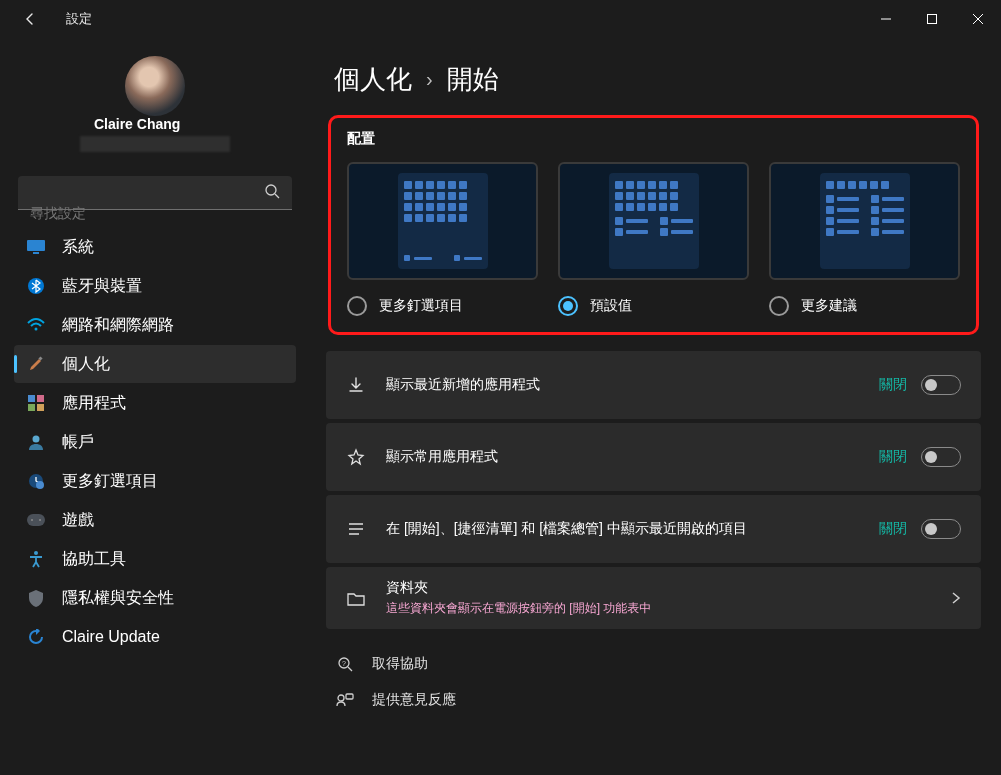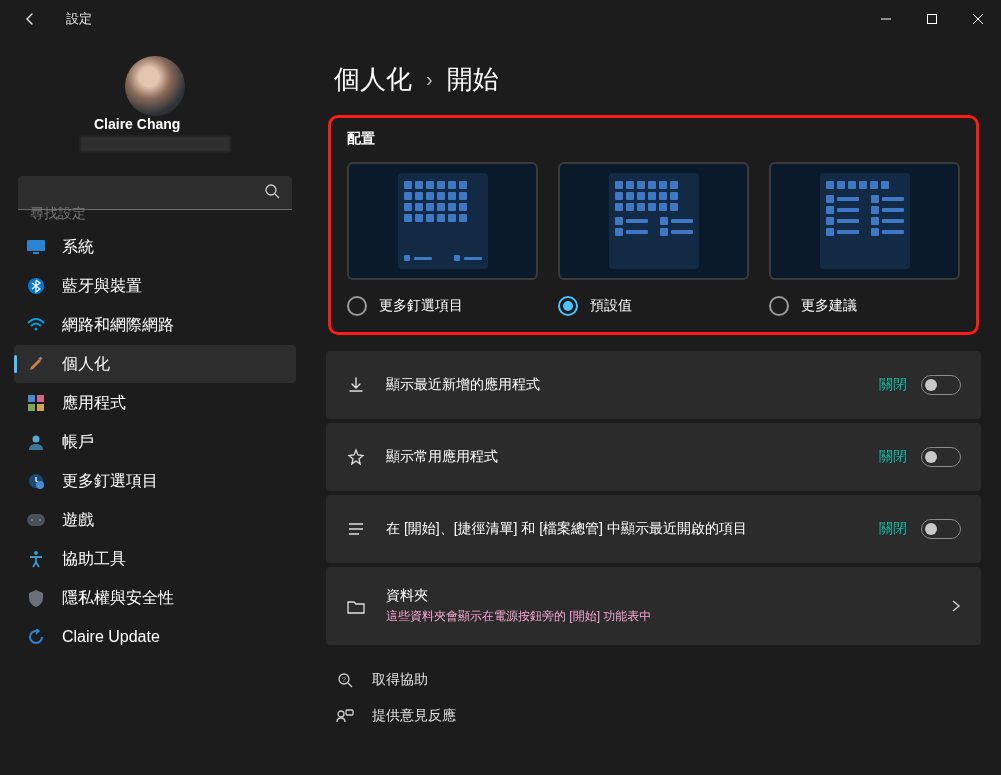--- a/index.html
+++ b/index.html
@@ -96,21 +96,21 @@
 }
 .radio.selected { border-color: #4cc2ff; border-width: 2px; }
 .radio.selected::after {
   content: ""; width: 10px; height: 10px; background: #4cc2ff; border-radius: 50%;
 }
 .setting-row {
   background: #2b2b2b; border-radius: 4px;
   height: 68px; display: flex; align-items: center;
   padding: 0 20px; margin-bottom: 4px;
 }
-.setting-row.tall { height: 78px; }
+.setting-row.tall { height: 62px; }
 .sicon { width: 20px; margin-right: 20px; display:flex; align-items:center; justify-content:center;}
 .stext { flex: 1; }
 .slabel { font-size: 14px; }
 .sdesc { font-size: 12px; color: #f9a8d4; margin-top: 3px; }
 .sval { font-size: 14px; color: #14b8a6; margin-right: 14px; }
 .toggle {
   width: 40px; height: 20px; border: 1px solid #8a8a8a; border-radius: 10px;
   position: relative;
 }
 .toggle::after {

